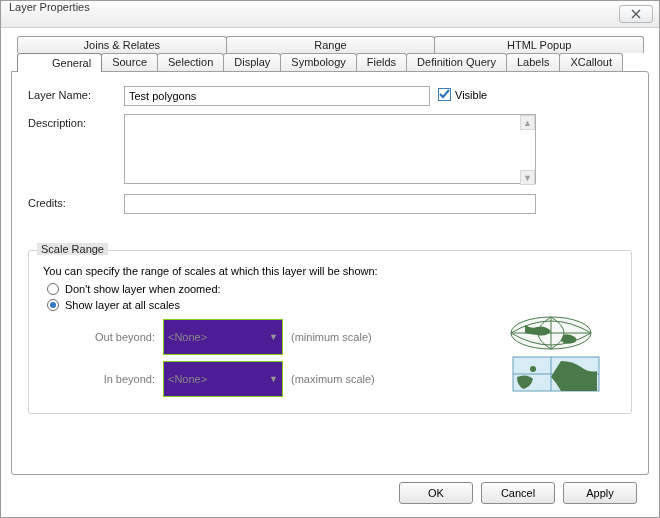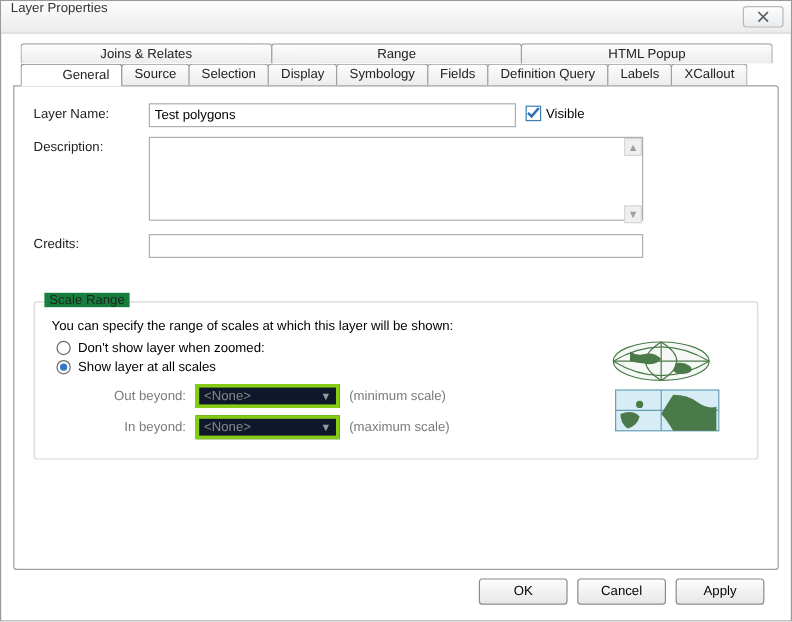--- a/index.html
+++ b/index.html
@@ -117,34 +117,34 @@
   .groupbox {
     border: 1px solid #d6d6d6;
     border-radius: 3px;
     padding: 14px 14px 10px 14px;
     position: relative;
     margin-top: 36px;
   }
   .groupbox .gtitle {
     position: absolute;
     top: -8px; left: 8px;
-    background: #15803d;
+    background: #e5e5e5;
     padding: 0 4px;
     color: #222;
   }
   .radio-row { display:flex; align-items:center; gap:6px; margin: 4px 0 4px 4px; }
   .radio {
     width:12px;height:12px;border:1px solid #6a6a6a;border-radius:50%;display:inline-flex;align-items:center;justify-content:center;background:#fff;
   }
   .radio .dot{ width:6px;height:6px;border-radius:50%;background:#3279c7; }
   .scale-sub { margin-left: 28px; margin-top:8px; }
   .scale-line { display:flex; align-items:center; gap:8px; margin:6px 0; }
   .scale-line .lbl { width:84px; text-align:right; color:#7a7a7a; }
   .combo {
-    width:120px;height:20px;border:3px solid #84cc16;background:#0f172a;color:#888;display:flex;align-items:center;justify-content:space-between;padding:0 4px;
+    width:120px;height:36px;border:1px solid #84cc16;background:#4c1d95;color:#888;display:flex;align-items:center;justify-content:space-between;padding:0 4px;
   }
   .combo .arrow { color:#9a9a9a; font-size:9px; }
   .hint { color:#7a7a7a; }
   .globeimg {
     position:absolute; right:20px; bottom:18px; width:120px;
   }
   .footer {
     height: 36px;
     display:flex; align-items:center; justify-content:flex-end;
     gap:8px;

